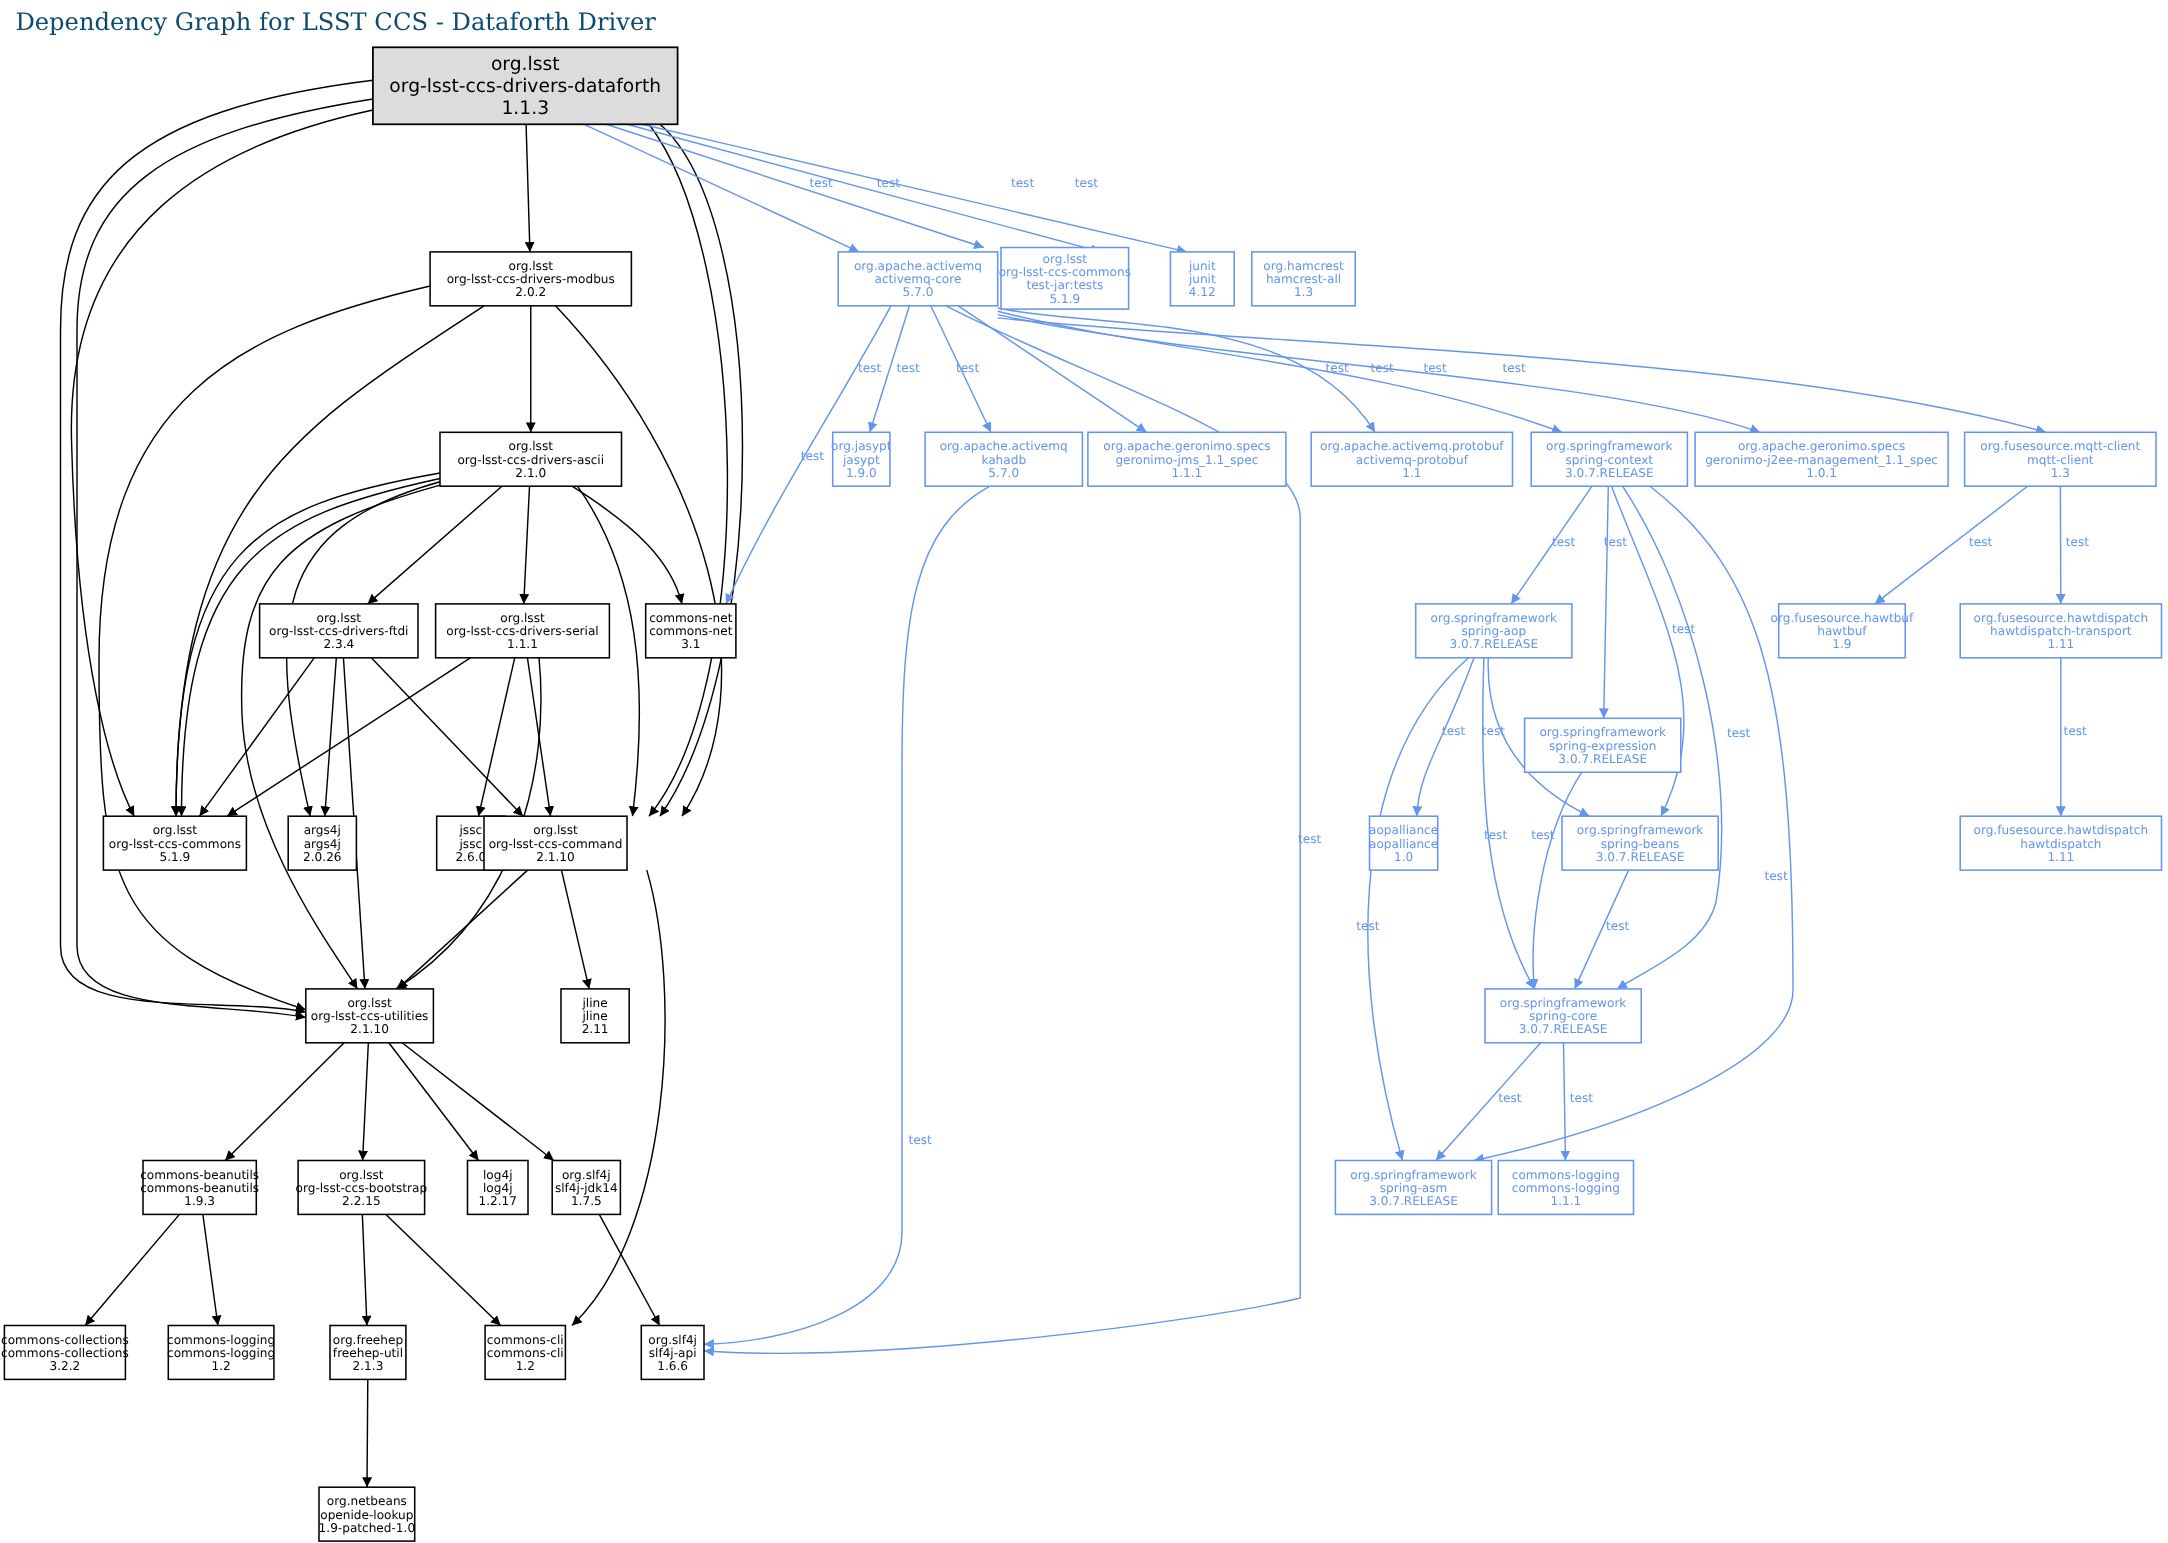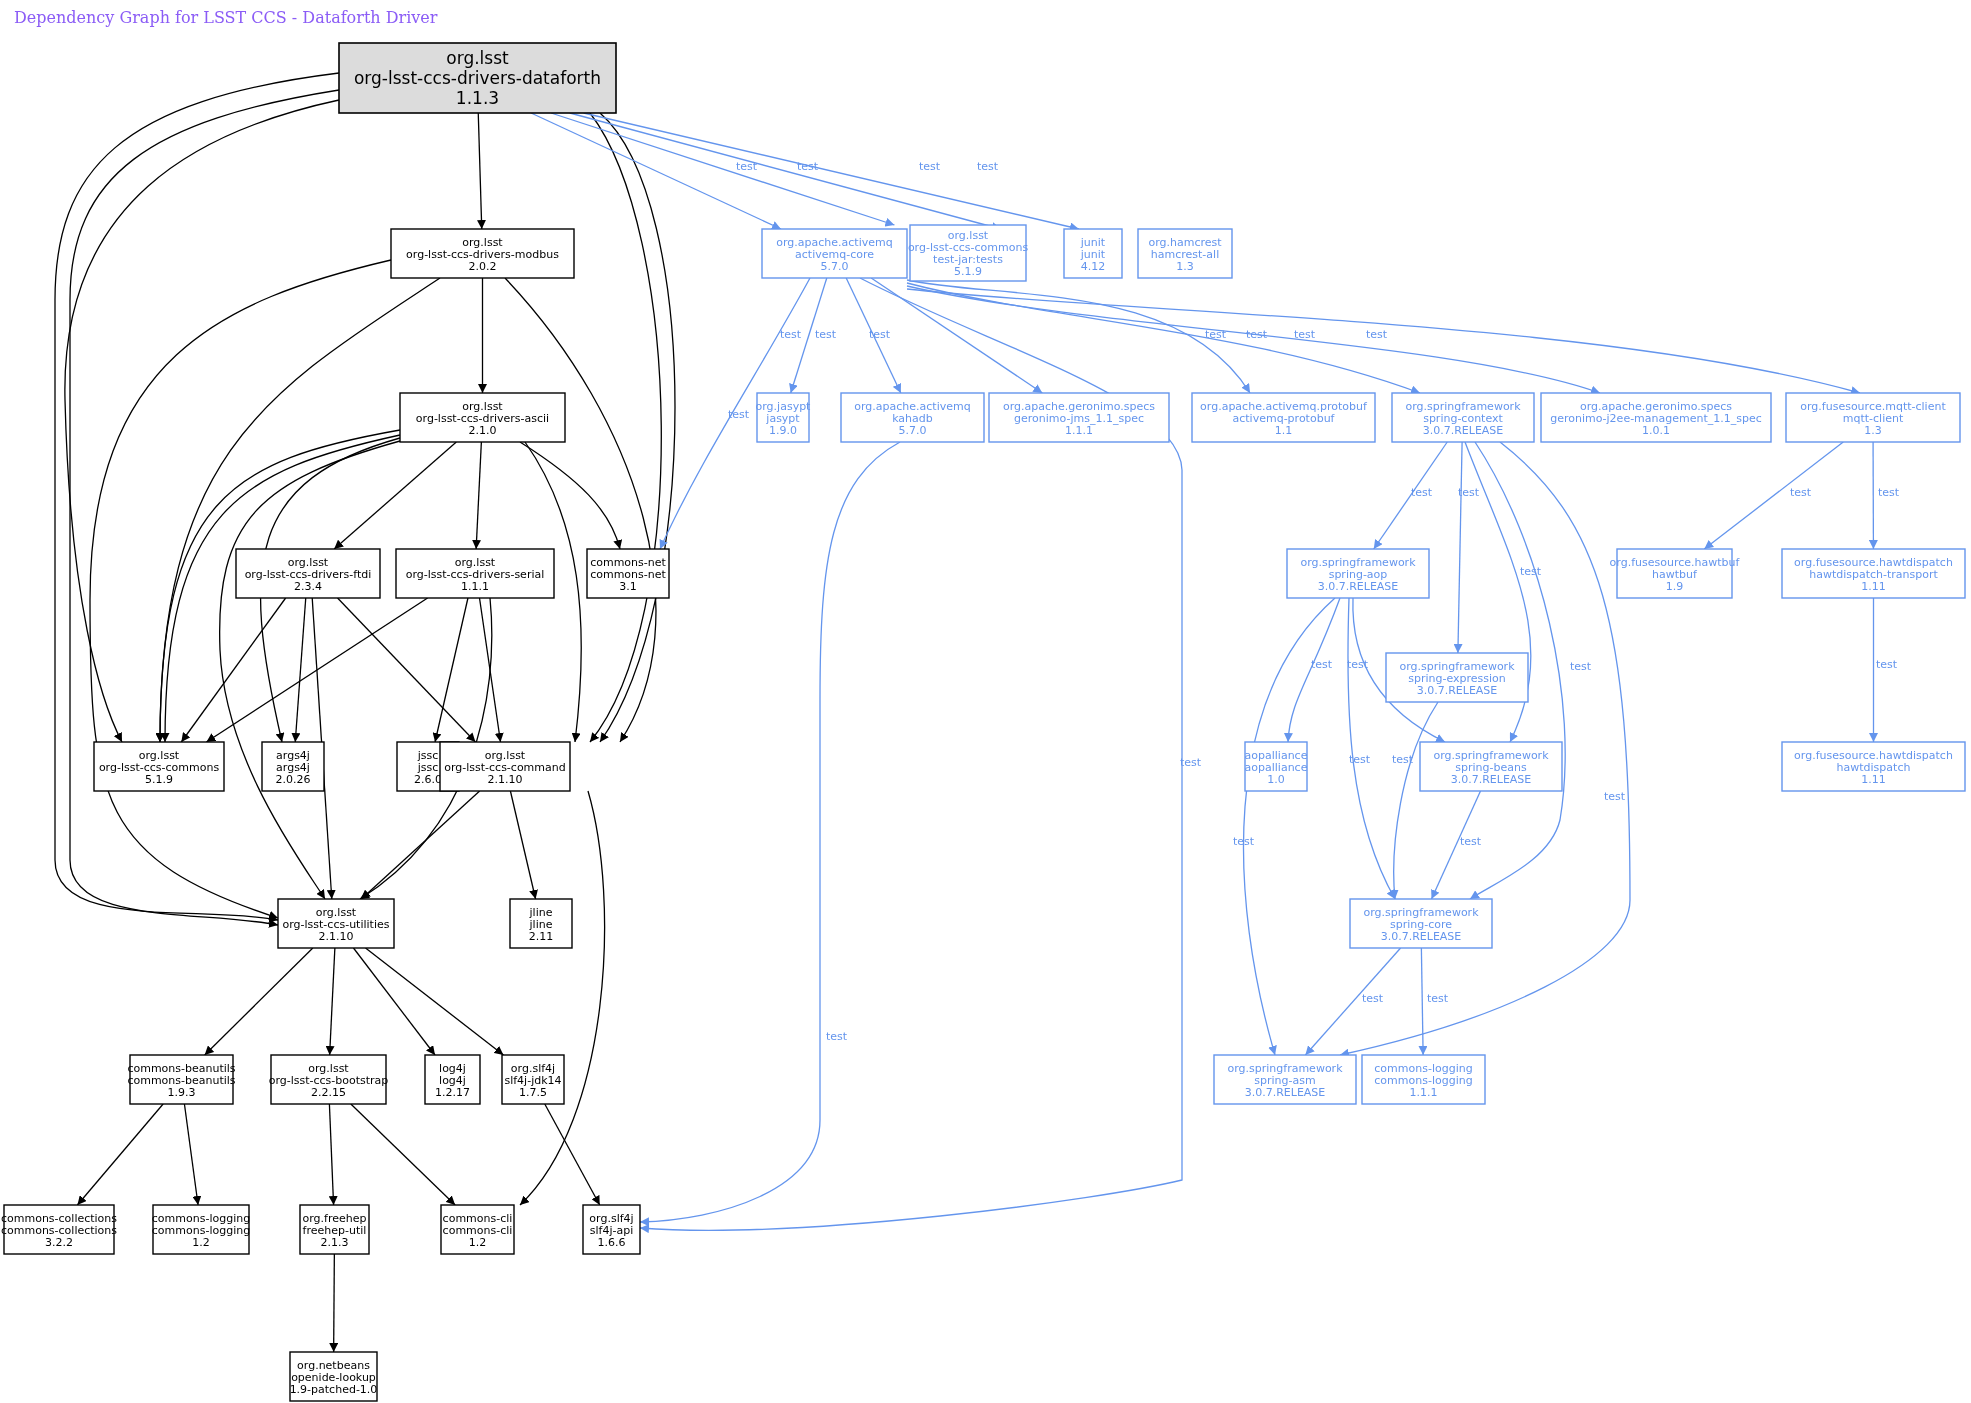--- a/index.html
+++ b/index.html
@@ -1,17 +1,17 @@
 <!DOCTYPE html>
 <html><head>
 <meta charset="utf-8">
 <style>
   html, body { margin: 0; padding: 0; background: #ffffff; }
   body { width: 1971px; height: 1403px; position: relative; overflow: hidden; }
-  #title { position: absolute; left: 14px; top: 8px; font-family: "DejaVu Serif", "Liberation Serif", serif; font-size: 16px; color: #8b5cf6; }
+  #title { position: absolute; left: 14px; top: 8px; font-family: "DejaVu Serif", "Liberation Serif", serif; font-size: 22px; color: #0c4a6e; }
   svg { position: absolute; left: 0; top: 0; }
   .node-text { font-family: "DejaVu Sans", sans-serif; text-anchor: middle; }
   .edge-label { font-family: "DejaVu Sans", sans-serif; font-size: 11px; }
 </style>
 </head>
 <body>
 
 <div id="title">Dependency Graph for LSST CCS - Dataforth Driver</div>
 <svg id="graph" width="1971" height="1403" xmlns="http://www.w3.org/2000/svg">
   <defs>

